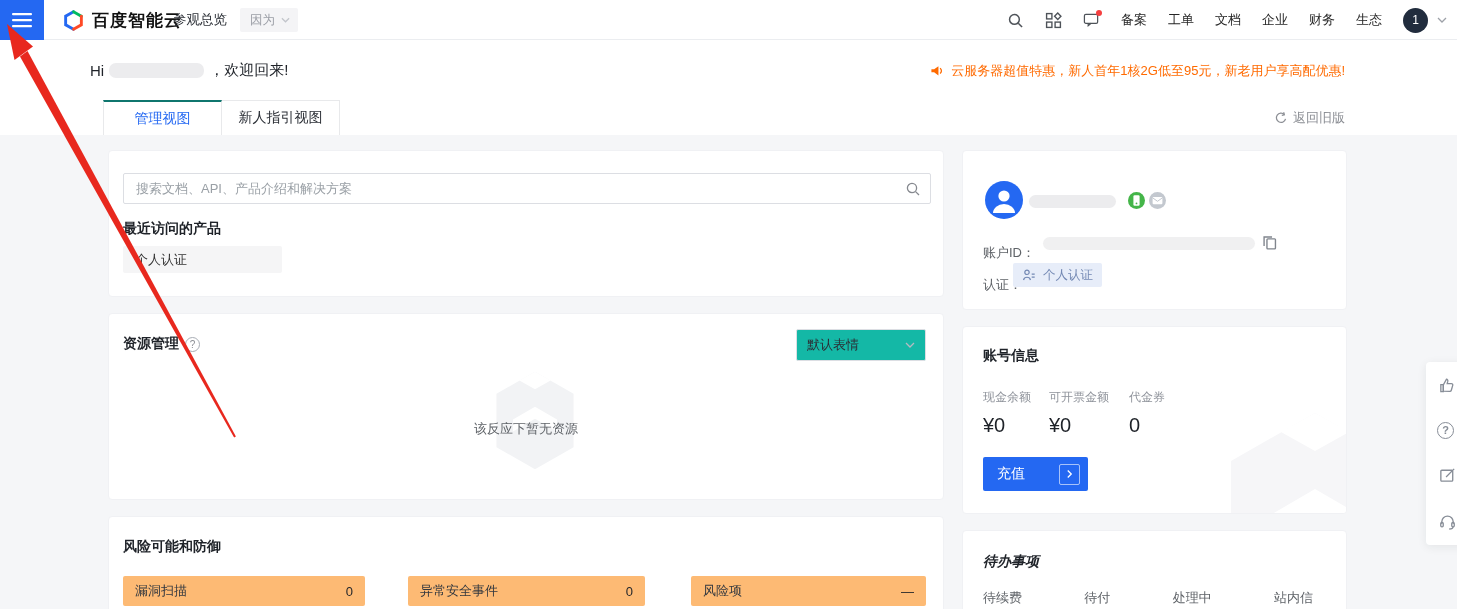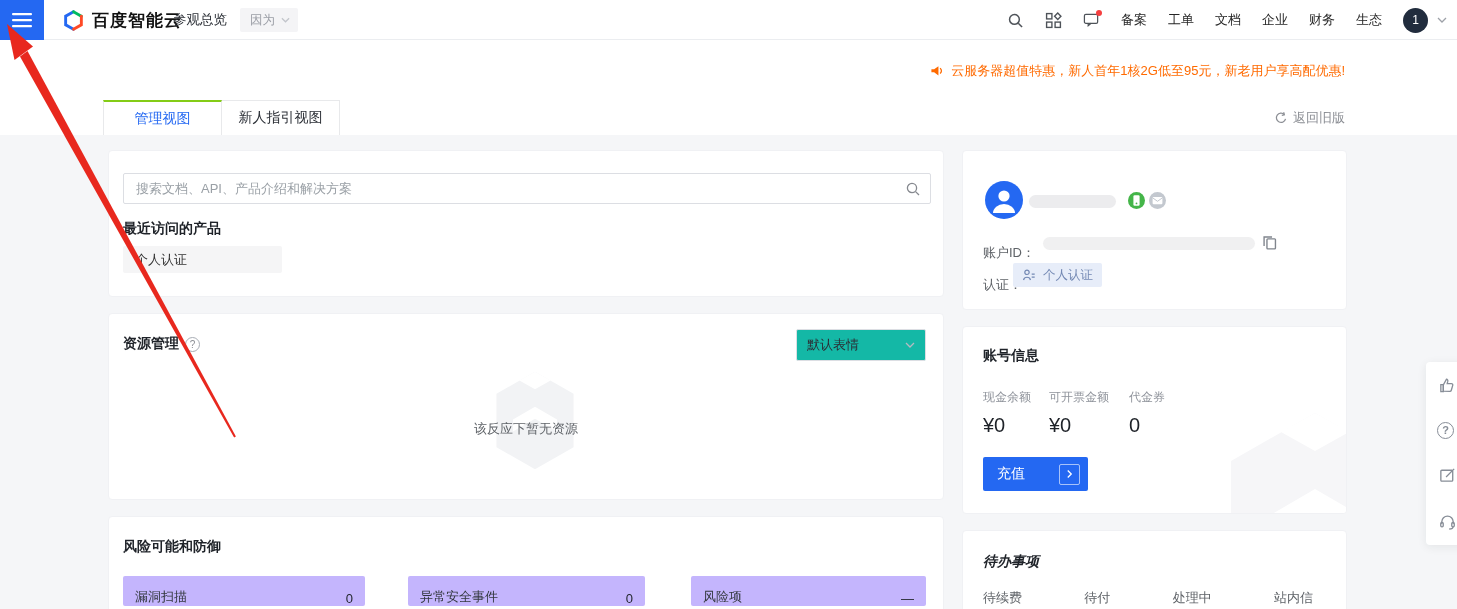--- a/index.html
+++ b/index.html
@@ -19,39 +19,39 @@
   .red-dot { position:absolute; right:-2px; top:-2px; width:6px; height:6px; border-radius:50%; background:#f53f3f; }
   .hdr-nav-item { font-size:13px; color:#262626; cursor:pointer; }
   .hdr-avatar { width:25px; height:25px; border-radius:50%; background:#212c3d; color:#fff; font-size:12px; display:flex; align-items:center; justify-content:center; cursor:pointer; }
 
   
   #band { position:absolute; top:41px; left:0; width:1457px; height:94px; background:#fff; }
   .greeting { position:absolute; left:90px; top:20px; display:flex; align-items:center; gap:5px; font-size:15px; font-weight:500; color:#1f2329; }
   .blob { background:#ececee; border-radius:7px; display:inline-block; }
   .promo { position:absolute; right:112px; top:21px; display:flex; align-items:center; gap:6px; font-size:13px; color:#ff6a00; }
   .tab { position:absolute; top:59px; height:35px; display:flex; align-items:center; justify-content:center; font-size:14px; cursor:pointer; background:#fff; }
-  .tab-active { left:103px; width:119px; border-top:2px solid #84cc16; border-left:1px solid #e8e9eb; border-right:1px solid #e8e9eb; color:#2468f2; }
+  .tab-active { left:103px; width:119px; border-top:2px solid #0f766e; border-left:1px solid #e8e9eb; border-right:1px solid #e8e9eb; color:#2468f2; }
   .tab-inactive { left:222px; width:118px; border-top:1px solid #e8e9eb; border-right:1px solid #e8e9eb; color:#2b2f36; }
   .return-old { position:absolute; right:112px; top:68px; display:flex; align-items:center; gap:5px; font-size:13px; color:#8b8e94; cursor:pointer; }
 
   
   #content { position:absolute; top:135px; left:0; width:1457px; height:474px; background:#f5f6f8; }
   .card { position:absolute; background:#fff; border:1px solid #f0f1f4; border-radius:4px; }
   .card-title { font-size:14px; font-weight:bold; color:#1f2329; }
 
   .search-input { position:absolute; left:14px; top:22px; width:808px; height:31px; border:1px solid #dcdee3; border-radius:2px; font-size:13px; color:#333; padding:0 34px 0 12px; outline:none; font-family:inherit; background:#fff; }
   .search-input::placeholder { color:#9aa0a6; }
   .chip { position:absolute; background:#f5f5f6; border-radius:2px; font-size:13px; color:#333; display:flex; align-items:center; padding-left:12px; cursor:pointer; }
 
   .dropdown { position:absolute; border:1px solid #dcdee3; border-radius:2px; background:#14b8a6; display:flex; align-items:center; justify-content:space-between; padding:15px 10px; font-size:13px; color:#2b2f36; cursor:pointer; }
   .qmark { display:inline-flex; width:15px; height:15px; border:1px solid #a8adb5; border-radius:50%; align-items:center; justify-content:center; color:#8b8e94; font-size:10px; }
   .qmark::before { content:"?"; }
   .empty-text { position:absolute; left:0; top:106px; width:100%; text-align:center; font-size:13px; color:#5f6368; z-index:1; }
 
-  .tile { position:absolute; top:59px; height:30px; background:#c4b5fd; border-radius:2px; display:flex; align-items:flex-end; justify-content:space-between; padding:0 12px; font-size:13px; }
+  .tile { position:absolute; top:59px; height:30px; background:#fdba74; border-radius:2px; display:flex; align-items:center; justify-content:space-between; padding:0 12px; font-size:13px; }
   .tile-label { color:#33383f; }
   .tile-value { color:#1f2329; }
 
   .row-label { font-size:13px; color:#5f6368;margin-top:8px; }
   .auth-badge { position:absolute; left:50px; top:112px; height:24px; background:#e7edf9; border-radius:2px; display:flex; align-items:center; gap:7px; padding:0 9px; font-size:12.5px; color:#7489b4; cursor:pointer; }
 
   .stat-col { position:absolute; top:62px; }
   .stat-label { font-size:12px; color:#8f939b; }
   .stat-value { font-size:20px; color:#1f2329; margin-top:8px; }
   .recharge-btn { position:absolute; left:20px; top:130px; width:105px; height:34px; background:#2468f2; border:none; border-radius:2px; color:#fff; font-size:14px; display:flex; align-items:center; justify-content:space-between; padding:0 8px 0 14px; cursor:pointer; font-family:inherit; }
@@ -126,20 +126,25 @@
       <span class="hdr-nav-item">财务</span>
       <span class="hdr-nav-item">生态</span>
       <span class="hdr-avatar">1</span>
       <svg width="10" height="6" viewBox="0 0 10 6" style="margin-left:-12px;">
           <path d="M1 1 L5 5 L9 1" stroke="#9da1a8" stroke-width="1.3" fill="none"></path>
         </svg>
     </div>
   </div>
 
   <div id="band">
+    <div class="greeting">
+      <span>Hi</span>
+      <span class="blob" style="width:95px; height:15px;"></span>
+      <span>，欢迎回来!</span>
+    </div>
     <div class="promo">
       <svg width="15" height="14" viewBox="0 0 16 14">
           <path d="M1.5 5.2 h2.9 L9 1.8 v10 L4.4 8.4 H1.5 z" fill="#ff6a00"></path>
           <path d="M10.8 3.9 a4.2 4.2 0 0 1 0 5.8" stroke="#ff6a00" stroke-width="1.3" fill="none"></path>
         </svg>
       <span>云服务器超值特惠，新人首年1核2G低至95元，新老用户享高配优惠!</span>
     </div>
     <div class="tab tab-active">
       <span>管理视图</span>
     </div>

